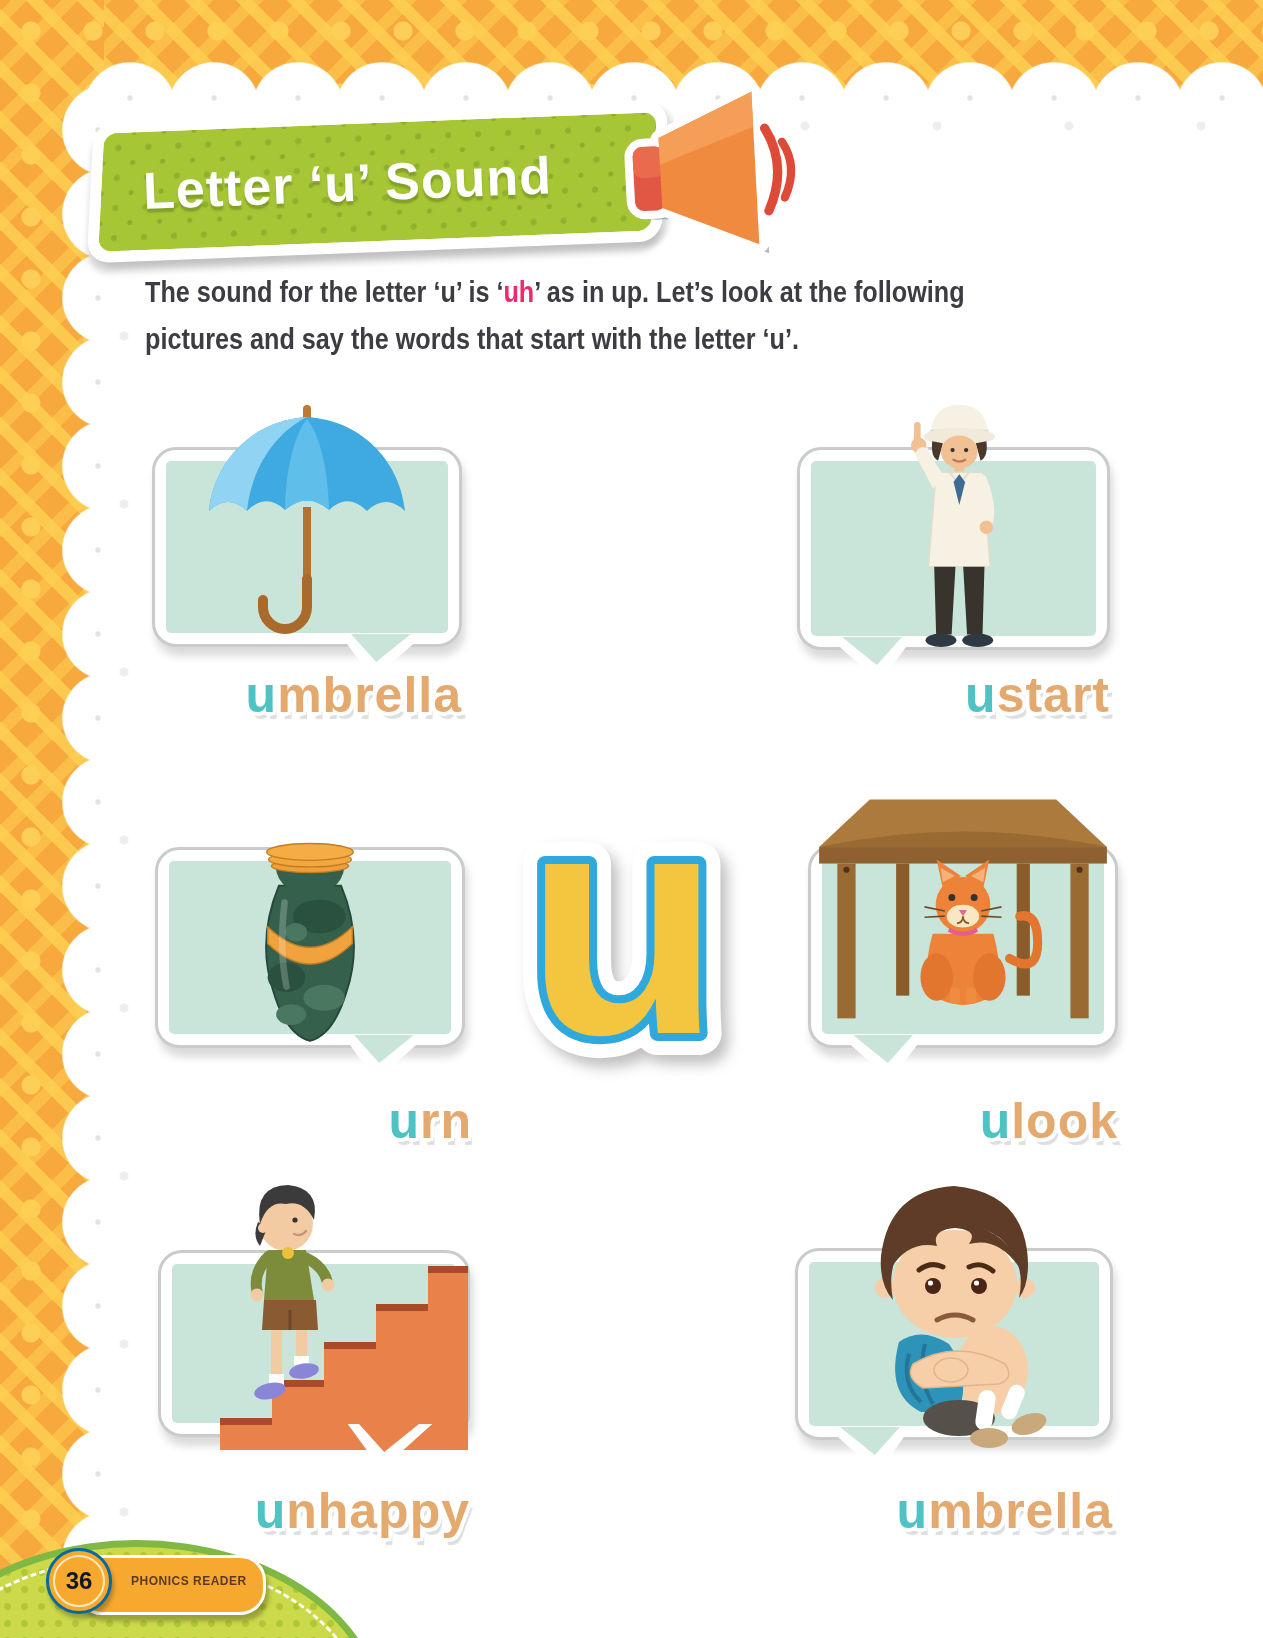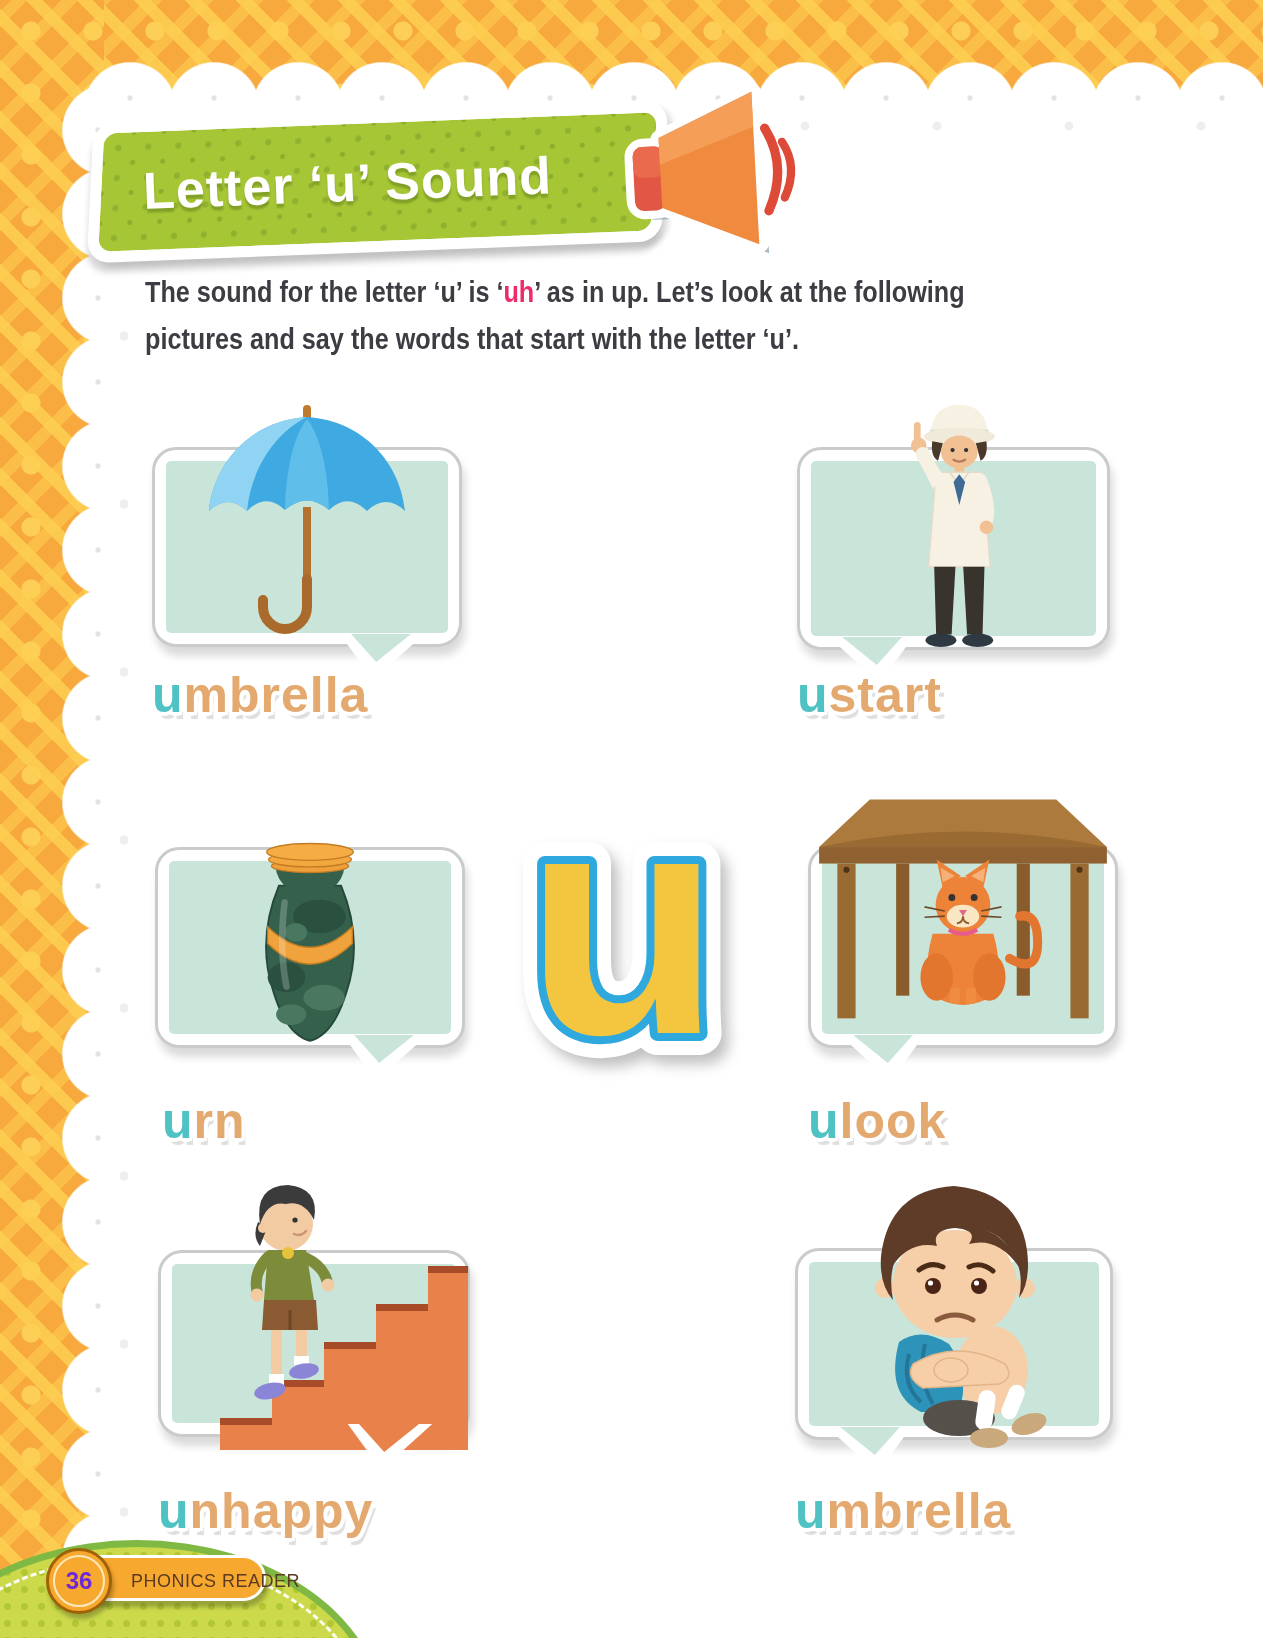--- a/index.html
+++ b/index.html
@@ -102,21 +102,21 @@
   .c6{left:795px;top:1248px;width:318px;height:192px;}
   .c5 .tail-m{background:#E8824A;}
   .art-umbrella{left:35px;top:-48px;width:240px;height:290px;}
   .art-umpire{left:85px;top:-52px;width:145px;height:280px;}
   .art-urn{left:75px;top:-10px;width:160px;height:215px;}
   .art-table{left:3px;top:-64px;width:304px;height:258px;}
   .art-stairs{left:10px;top:-90px;width:300px;height:290px;}
   .art-unhappy{left:42px;top:-76px;width:235px;height:290px;}
   
   .word{
-    position:absolute;z-index:3;text-align:left;font-weight:bold;font-size:50px;letter-spacing:1px;
+    position:absolute;z-index:3;text-align:right;font-weight:bold;font-size:50px;letter-spacing:1px;
     text-shadow:
       -3px -3px 0 #fff, 3px -3px 0 #fff, -3px 3px 0 #fff, 3px 3px 0 #fff,
       0 -4px 0 #fff, 0 4px 0 #fff, -4px 0 0 #fff, 4px 0 0 #fff,
       4px 7px 1px rgba(0,0,0,.13);
   }
   .word .wf{color:var(--word-teal,#4FC2C4);}
   .word .wr{color:var(--word-tan,#E3A96E);}
   .w1{left:152px;width:310px;top:666px;}
   .w2{left:797px;width:313px;top:666px;}
   .w3{left:162px;width:310px;top:1092px;}
@@ -130,33 +130,33 @@
   .corner-blob{
     position:absolute;left:-110px;top:1540px;width:480px;height:340px;border-radius:50%;z-index:4;
     background-color:var(--blob-green,#CBD94B);
     background-image:radial-gradient(rgba(170,195,45,.8) 3px, transparent 4px);
     background-size:17px 17px;
     border:7px solid var(--blob-edge-green,#7FB843);
   }
   .corner-blob::after{content:'';position:absolute;inset:9px;border:3px dashed rgba(255,255,255,.95);border-radius:50%;}
   .badge{position:absolute;left:46px;top:1548px;width:260px;height:70px;z-index:6;}
   .badge-pill{
-    position:absolute;left:30px;top:7px;width:190px;height:46px;border-radius:26px;
+    position:absolute;left:30px;top:7px;width:190px;height:60px;border-radius:26px;
     background:var(--badge-orange,#F7A92F);border:3px solid #fff;
     box-shadow:3px 6px 4px rgba(0,0,0,.25);
     line-height:46px;padding-left:52px;box-sizing:border-box;
-    font-weight:normal;font-size:18px;letter-spacing:.5px;color:var(--badge-text-brown,#5C3A22);
+    font-weight:bold;font-size:12px;letter-spacing:.5px;color:var(--badge-text-brown,#5C3A22);
     white-space:nowrap;
   }
   .badge-circle{
     position:absolute;left:0;top:0;width:60px;height:60px;border-radius:50%;
-    background:var(--badge-orange,#F7A92F);border:3px solid #a16207;
+    background:var(--badge-orange,#F7A92F);border:3px solid #0369a1;
     box-shadow:2px 5px 4px rgba(0,0,0,.25);
     display:flex;align-items:center;justify-content:center;
-    font-weight:bold;font-size:24px;color:#6d28d9;
+    font-weight:bold;font-size:24px;color:#0f172a;
   }
   .badge-circle::after{content:'';position:absolute;inset:4px;border:2px solid #FCE9BC;border-radius:50%;}
 </style>
 </head>
 <body>
 
 <div class="border-top"></div>
 <div class="border-left"></div>
 <div class="lace-top"></div>
 <div class="lace-left"></div>

